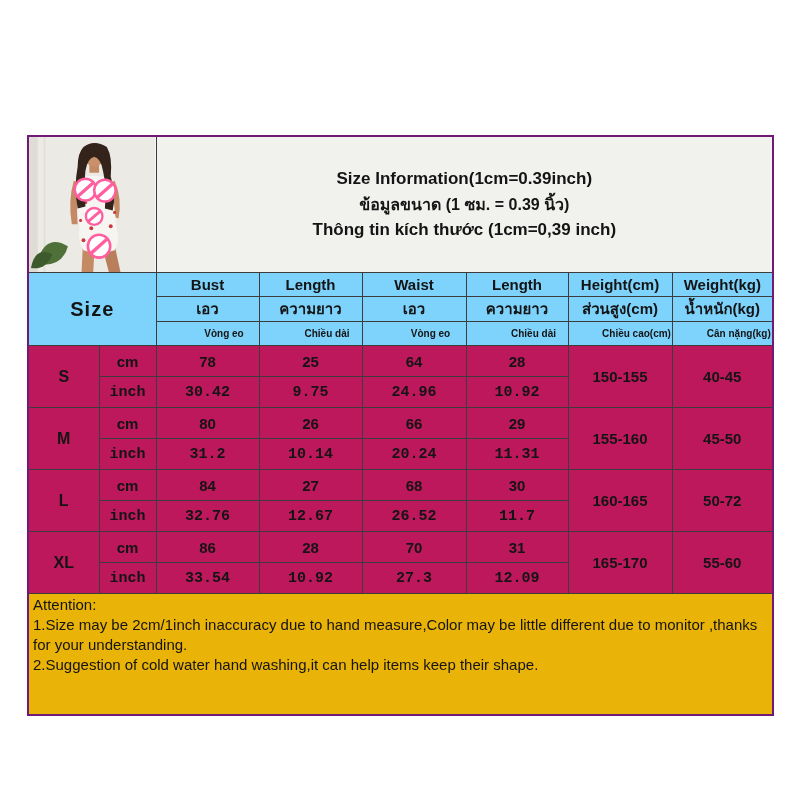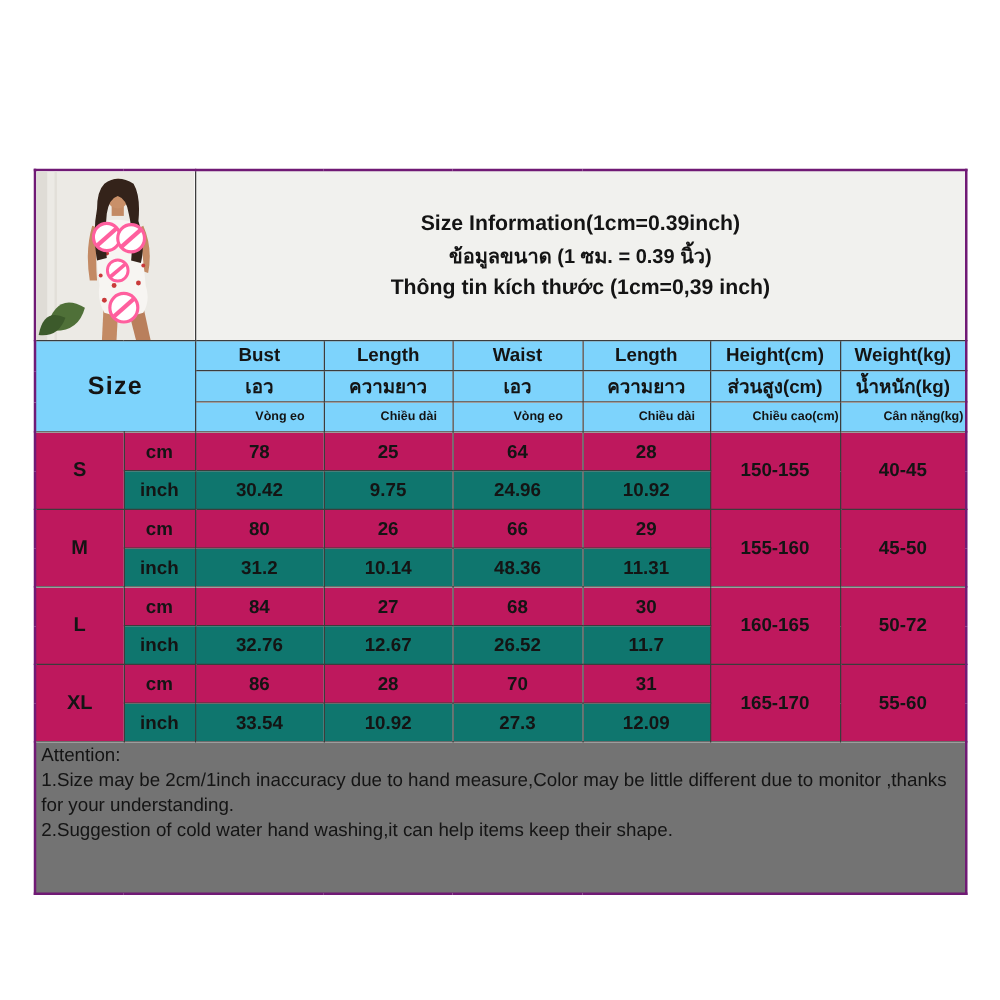--- a/index.html
+++ b/index.html
@@ -14,24 +14,24 @@
   .photo-cell svg{display:block;width:100%;height:100%;}
   .title-cell{background:#f1f1ee;}
   .title-line1{font-size:17px;font-weight:bold;margin:3px 0;}
   .title-line2{font-size:16px;font-weight:bold;margin:3px 0;}
   .title-line3{font-size:17px;font-weight:bold;margin:3px 0;}
   tr.r-head td{height:23px;background:#7dd3fc;}
   .size-head{background:#dcdcdc;font-size:20px;letter-spacing:1px;}
   .hdr-th{font-size:15px;}
   .hdr-vi{font-size:10px;padding-left:33px;}
   tr.r-cm td{height:30px;background:#be185d;}
-  tr.r-inch td{height:30px;background:#0f766e;}
+  tr.r-inch td{height:30px;background:#be185d;font-family:Liberation Mono, monospace;}
   td.size-label{background:#dcdcdc;font-size:16px;}
   td.merged{background:#ececec;}
-  tr.r-attn td{background:#737373;}
+  tr.r-attn td{background:#eab308;}
   .attn-cell{text-align:left;vertical-align:top;font-weight:normal;font-size:15px;
              line-height:20px;padding:1px 4px 0 4px;}
   .attn-cell div{font-weight:normal;}
 </style>
 </head>
 <body>
 
 <div class="canvas">
   <div class="sheet">
     <table class="size-table">
@@ -163,21 +163,21 @@
         <td>26</td>
         <td>66</td>
         <td>29</td>
         <td rowspan="2" class="merged">155-160</td>
         <td rowspan="2" class="merged">45-50</td>
       </tr>
       <tr class="r-inch">
         <td>inch</td>
         <td>31.2</td>
         <td>10.14</td>
-        <td>48.36</td>
+        <td>20.24</td>
         <td>11.31</td>
       </tr>
 
       <tr class="r-cm">
         <td rowspan="2" class="size-label">L</td>
         <td>cm</td>
         <td>84</td>
         <td>27</td>
         <td>68</td>
         <td>30</td>

